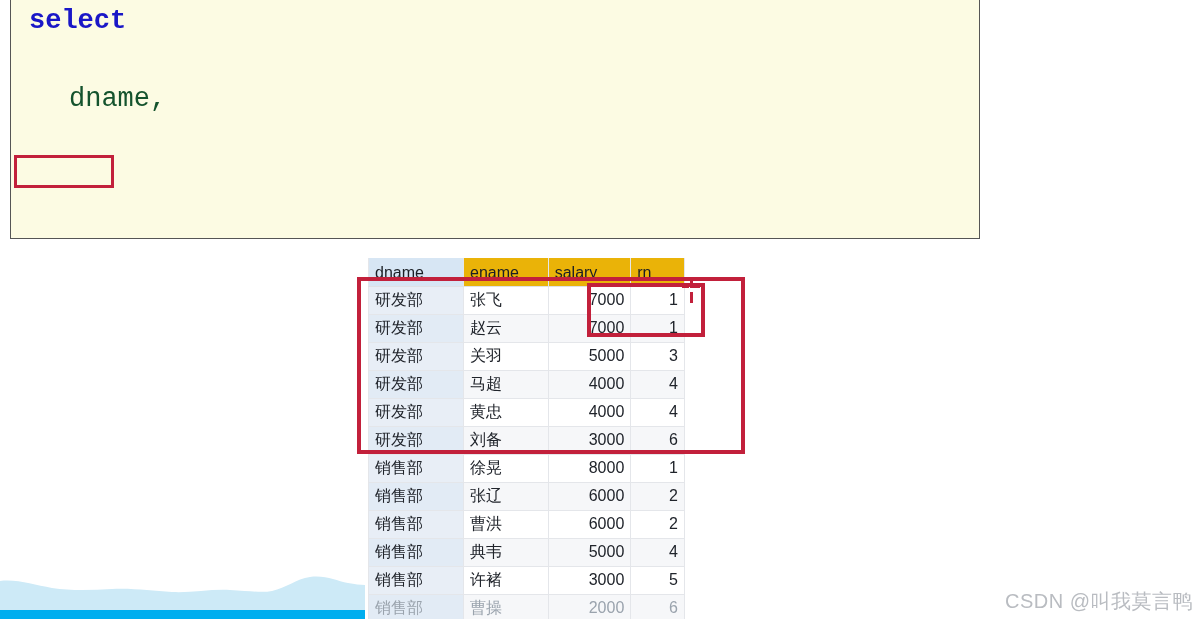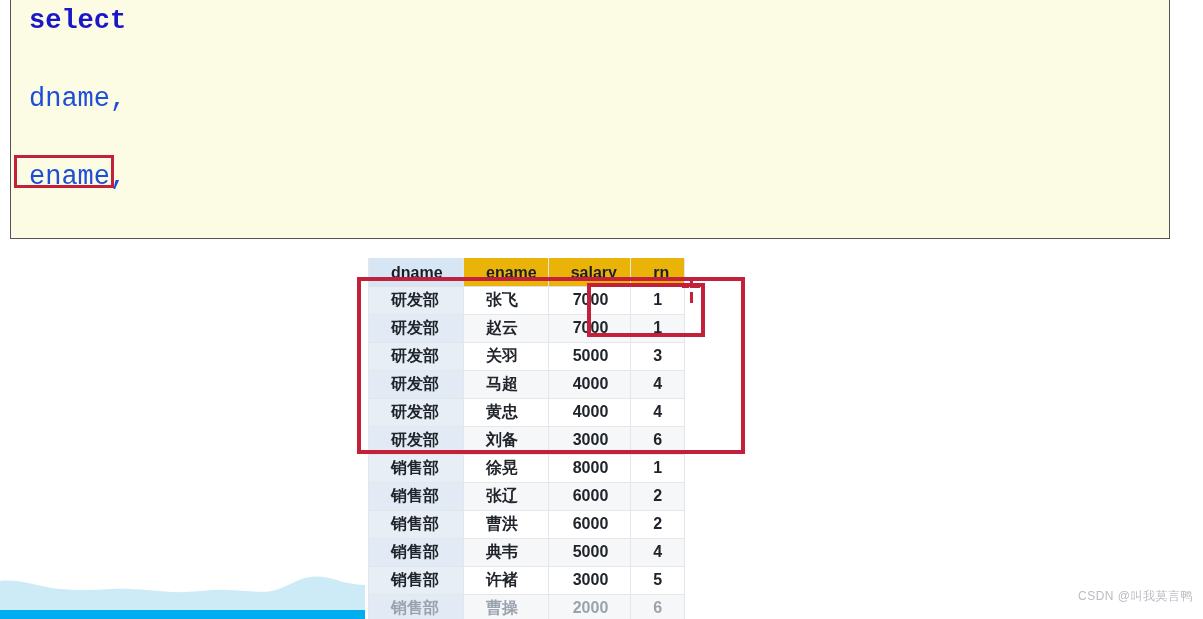--- a/index.html
+++ b/index.html
@@ -13,21 +13,21 @@
     font-family: "Liberation Sans", sans-serif;
     overflow: hidden;
     position: relative;
   }
 
   
   #code-block {
     position: absolute;
     left: 10px;
     top: 0px;
-    width: 1160px;
+    width: 970px;
     height: 239px;
     background: #fcfbe3;
     border: 1px solid #555555;
     border-top: none;
     box-sizing: border-box;
     overflow: hidden;
   }
   #code-pre {
     margin: 0;
     padding: 2px 0 0 18px;
@@ -36,21 +36,22 @@
     line-height: 39px;
     color: #3a3a3a;
     white-space: pre;
     letter-spacing: 0px;
   }
   .kw {
     color: #1a17c7;
     font-weight: bold;
   }
   .plain {
-    color: #1d4ed8;
+    color: #14532d;
+    margin-left: 40px;
   }
   .code-line {
     display: block;
     height: 39px;
   }
 
   
   #rank-highlight-box {
     position: absolute;
     left: 14px;
@@ -69,26 +70,26 @@
     top: 258px;
     width: 317px;
     border-collapse: collapse;
     font-family: "Liberation Sans", sans-serif;
     font-size: 16px;
     color: #20242b;
     table-layout: fixed;
   }
   #result-table th, #result-table td {
     height: 28px;
-    padding: 0 22px;
+    padding: 0 6px;
     border: 1px solid #e4e6ea;
     box-sizing: border-box;
     white-space: nowrap;
     overflow: hidden;
-    font-weight: bold;
+    font-weight: normal;
   }
   #result-table th {
     text-align: left;
     background: #eab308;
     border-top: none;
     border-bottom: 1px solid #dfe1e5;
     color: #1b1f25;
     font-size: 16px;
     padding-top: 2px;
   }
@@ -174,33 +175,32 @@
     background: #00aeef;
     pointer-events: none;
   }
 
   
   #watermark {
     position: absolute;
     right: 10px;
     top: 588px;
     font-family: "Liberation Sans", sans-serif;
-    font-size: 12px;
+    font-size: 20px;
     color: #b9bcc1;
     letter-spacing: 0.5px;
     white-space: nowrap;
   }
 </style>
 </head>
 <body>
 
 <div id="code-block">
   <pre id="code-pre"><span class="code-line"><span class="kw">select</span></span>
 <span class="code-line"><span class="plain">dname,</span></span>
-<span class="code-line"><span class="plain">ename,</span></span>
 <span class="code-line"></span>
 
 
 </pre>
 </div>
 <div id="rank-highlight-box"></div>
 
 <table id="result-table">
   <thead>
     <tr>

